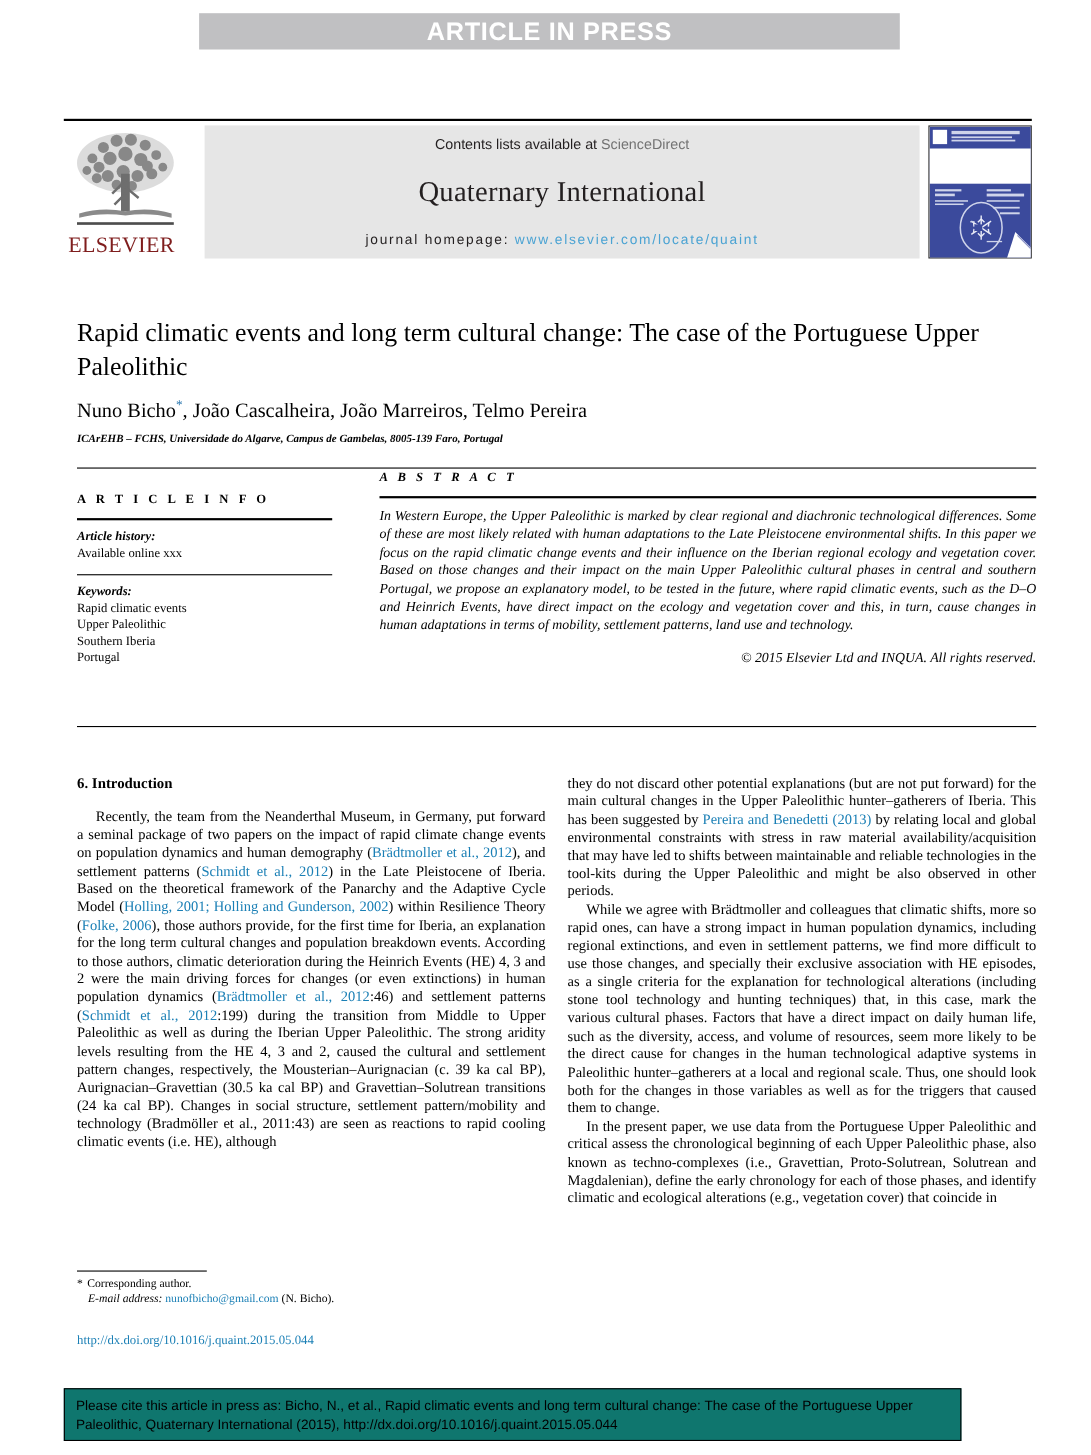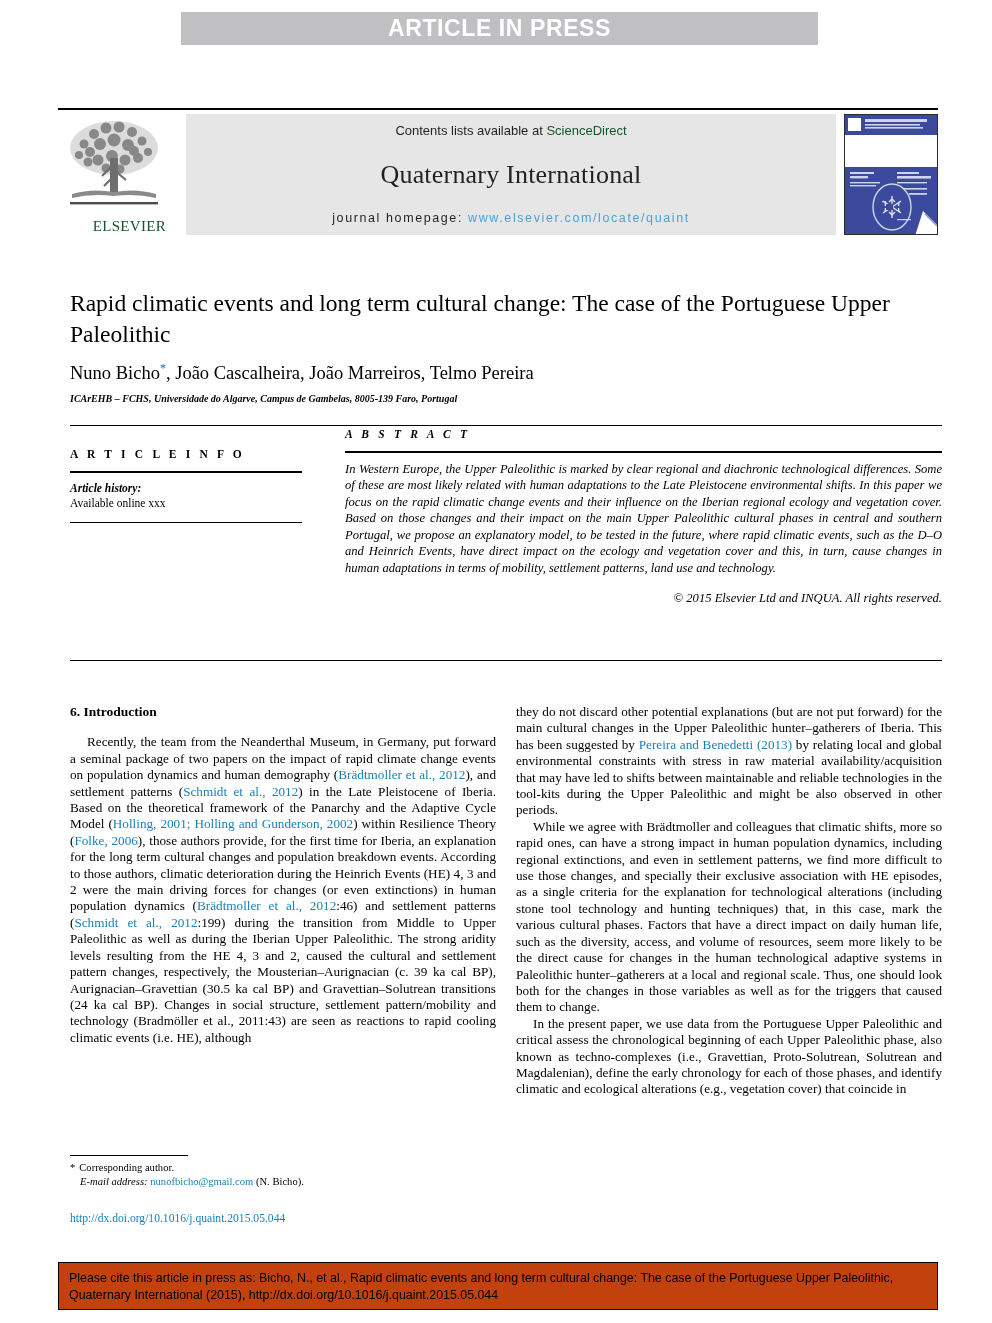--- a/index.html
+++ b/index.html
@@ -81,25 +81,25 @@
     position: absolute;
     left: 0; top: 0;
     width: 104px;
     height: 95px;
   }
   .elsevier-logo .wordmark {
     position: absolute;
     left: 0;
     bottom: 0;
     width: 104px;
-    text-align: right;
-    font-family: "Liberation Serif", serif;
-    font-size: 15px;
+    text-align: left;
+    font-family: "Liberation Serif", serif;
+    font-size: 20px;
     letter-spacing: 0.3px;
-    color: #14532d;
+    color: #7f1d1d;
   }
   .journal-box {
     position: absolute;
     left: 128px;
     top: 6px;
     width: 650px;
     height: 121px;
     background: #e6e6e6;
     display: flex;
     flex-direction: column;
@@ -107,21 +107,21 @@
     justify-content: space-between;
     padding: 9px 0 10px 0;
     box-sizing: border-box;
   }
   .contents-line {
     font-family: "Liberation Sans", sans-serif;
     font-size: 13px;
     color: #231f20;
   }
   .contents-line .sd-link {
-    color: #14532d;
+    color: #737373;
   }
   .journal-title {
     font-family: "Liberation Serif", serif;
     font-size: 26px;
     color: #231f20;
     letter-spacing: 0.2px;
   }
   .homepage-line {
     font-family: "Liberation Sans", sans-serif;
     font-size: 12.5px;
@@ -316,24 +316,24 @@
     font-size: 11.6px;
     color: #000;
     line-height: 15px;
   }
 
   
   .cite-box {
     position: absolute;
     left: 58px;
     top: 1262px;
-    width: 880px;
+    width: 816px;
     height: 48px;
     border: 1.5px solid #000;
-    background: #c2410c;
+    background: #0f766e;
     box-sizing: border-box;
     padding: 7px 10px 0 10px;
   }
   .cite-text {
     font-family: "Liberation Sans", sans-serif;
     font-size: 12.4px;
     line-height: 16.6px;
     color: #000;
   }
 </style>
@@ -439,20 +439,27 @@
 
   <div class="meta-rule-top"></div>
   <div class="meta-rule-bottom"></div>
 
   <div class="info-col">
     <div class="sec-head">A R T I C L E  I N F O</div>
     <div class="hr-thin"></div>
     <div class="info-label">Article history:</div>
     <div class="info-line">Available online xxx</div>
     <div class="hr-thin"></div>
+    <div class="kw-block">
+      <div class="info-label">Keywords:</div>
+      <div class="info-line">Rapid climatic events</div>
+      <div class="info-line">Upper Paleolithic</div>
+      <div class="info-line">Southern Iberia</div>
+      <div class="info-line">Portugal</div>
+    </div>
   </div>
 
   <div class="abstract-col">
     <div class="sec-head">A B S T R A C T</div>
     <div class="hr-thin"></div>
     <div class="abstract-text">In Western Europe, the Upper Paleolithic is marked by clear regional and diachronic technological differences. Some of these are most likely related with human adaptations to the Late Pleistocene environmental shifts. In this paper we focus on the rapid climatic change events and their influence on the Iberian regional ecology and vegetation cover. Based on those changes and their impact on the main Upper Paleolithic cultural phases in central and southern Portugal, we propose an explanatory model, to be tested in the future, where rapid climatic events, such as the D–O and Heinrich Events, have direct impact on the ecology and vegetation cover and this, in turn, cause changes in human adaptations in terms of mobility, settlement patterns, land use and technology.</div>
     <div class="copyright-line">© 2015 Elsevier Ltd and INQUA. All rights reserved.</div>
   </div>
 
   <div class="body-col left">

